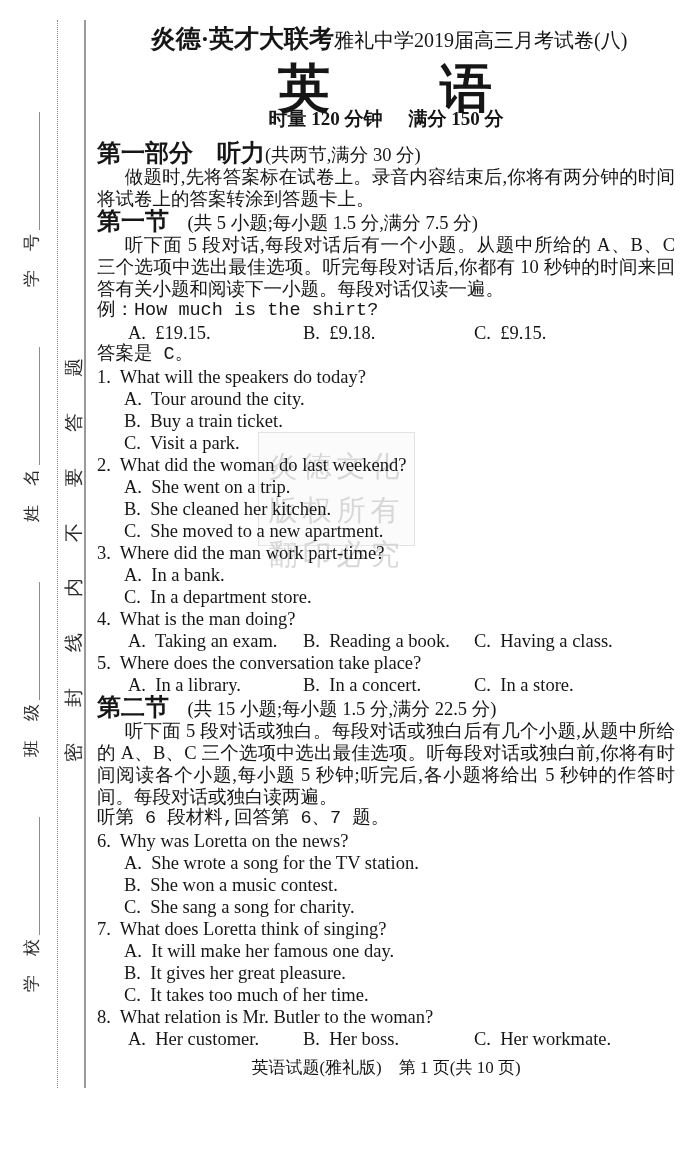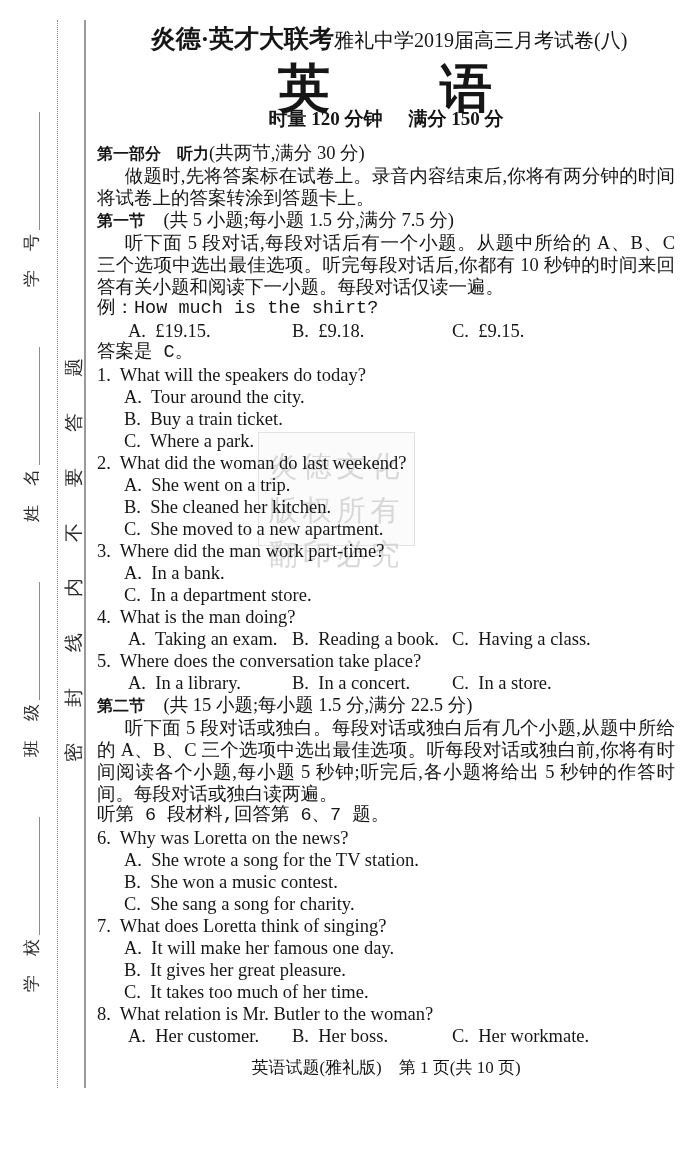--- a/index.html
+++ b/index.html
@@ -44,27 +44,27 @@
   .subject{position:absolute;left:97px;top:54px;width:578px;text-align:center;
     font-size:52px;font-weight:700;letter-spacing:2px;z-index:2;}
   .meta{position:absolute;left:97px;top:106px;width:578px;text-align:center;
     font-size:19px;font-weight:700;z-index:2;}
   .meta .duration{margin-right:26px;}
   
   .content{position:absolute;left:97px;top:142px;width:578px;z-index:2;
     font-size:18.5px;line-height:22px;}
   .line{min-height:22px;}
   .heading .hb{font-family:"Liberation Sans","DejaVu Sans",sans-serif;
-    font-weight:700;font-size:16px;}
+    font-weight:700;font-size:24px;}
   .heading .hr{white-space:pre-wrap;}
   .para{text-indent:1.5em;text-align:justify;}
   .plain{white-space:pre-wrap;font-family:Liberation Mono, monospace;}
   .question{padding-left:27px;text-indent:-27px;white-space:pre-wrap;}
   .option{padding-left:27px;white-space:pre-wrap;}
-  .options3{display:grid;grid-template-columns:164px 160px auto;margin-left:31px;}
+  .options3{display:grid;grid-template-columns:164px 160px auto;margin-left:31px;gap:11px;}
   .options3 span{white-space:pre-wrap;}
   
   .footer{position:absolute;left:97px;top:1056px;width:578px;text-align:center;
     font-size:17px;z-index:2;}
 </style>
 </head>
 <body>
 
 <div class="vline-dotted"></div>
 <div class="vline-solid"></div>
@@ -108,21 +108,21 @@
     <div class="line plain">例：How much is the shirt?</div>
     <div class="line options3">
       <span>A.  £19.15.</span>
       <span>B.  £9.18.</span>
       <span>C.  £9.15.</span>
     </div>
     <div class="line plain">答案是 C。</div>
     <div class="line question">1.  What will the speakers do today?</div>
     <div class="line option">A.  Tour around the city.</div>
     <div class="line option">B.  Buy a train ticket.</div>
-    <div class="line option">C.  Where a park.</div>
+    <div class="line option">C.  Visit a park.</div>
     <div class="line question">2.  What did the woman do last weekend?</div>
     <div class="line option">A.  She went on a trip.</div>
     <div class="line option">B.  She cleaned her kitchen.</div>
     <div class="line option">C.  She moved to a new apartment.</div>
     <div class="line question">3.  Where did the man work part-time?</div>
     <div class="line option">A.  In a bank.</div>
     <div class="line option">C.  In a department store.</div>
     <div class="line question">4.  What is the man doing?</div>
     <div class="line options3">
       <span>A.  Taking an exam.</span>

